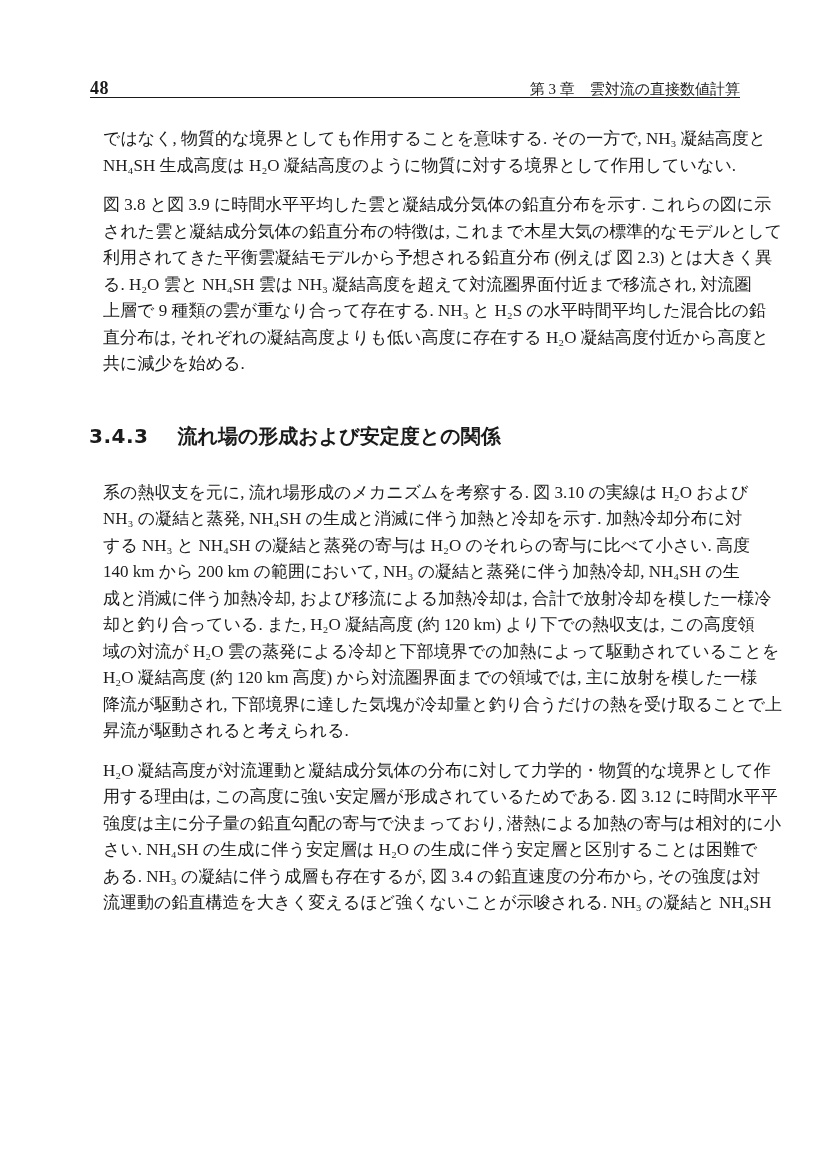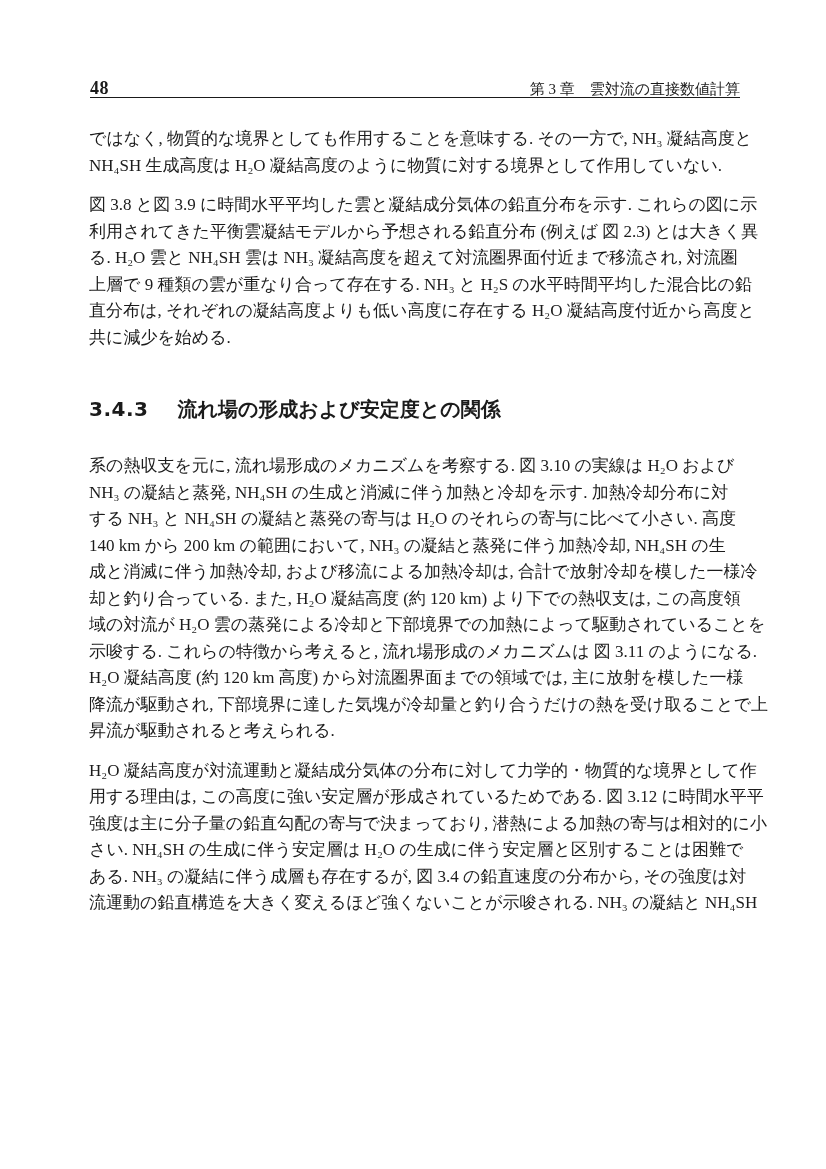--- a/index.html
+++ b/index.html
@@ -39,21 +39,21 @@
     margin: 0;
   }
   .content {
     position: absolute;
     left: 89px;
     top: 126px;
     width: 660px;
     font-size: 17px;
     line-height: 26.5px;
   }
-  .para { margin: 0 0 13px 0; }
+  .para { margin: 0 0 13px 14px; }
   .line {
     white-space: nowrap;
     height: 26.5px;
   }
   .section-heading {
     margin: 44px 0 30px 0;
     font-size: 20px;
     line-height: 28px;
     font-weight: bold;
     font-family: "DejaVu Sans", "Liberation Sans", sans-serif;
@@ -75,41 +75,41 @@
 
   <main class="content">
 
     <div class="para">
         <div class="line">ではなく, 物質的な境界としても作用することを意味する. その一方で, NH₃ 凝結高度と</div>
         <div class="line line-last">NH₄SH 生成高度は H₂O 凝結高度のように物質に対する境界として作用していない.</div>
       </div>
 
     <div class="para">
         <div class="line">図 3.8 と図 3.9 に時間水平平均した雲と凝結成分気体の鉛直分布を示す. これらの図に示</div>
+        <div class="line">された雲と凝結成分気体の鉛直分布の特徴は, これまで木星大気の標準的なモデルとして</div>
         <div class="line">利用されてきた平衡雲凝結モデルから予想される鉛直分布 (例えば 図 2.3) とは大きく異</div>
         <div class="line">る. H₂O 雲と NH₄SH 雲は NH₃ 凝結高度を超えて対流圏界面付近まで移流され, 対流圏</div>
         <div class="line">上層で 9 種類の雲が重なり合って存在する. NH₃ と H₂S の水平時間平均した混合比の鉛</div>
         <div class="line">直分布は, それぞれの凝結高度よりも低い高度に存在する H₂O 凝結高度付近から高度と</div>
         <div class="line line-last">共に減少を始める.</div>
       </div>
 
     <h2 class="section-heading">
       <span class="section-number">3.4.3</span>
       <span class="section-title">流れ場の形成および安定度との関係</span>
     </h2>
 
     <div class="para">
         <div class="line">系の熱収支を元に, 流れ場形成のメカニズムを考察する. 図 3.10 の実線は H₂O および</div>
         <div class="line">NH₃ の凝結と蒸発, NH₄SH の生成と消滅に伴う加熱と冷却を示す. 加熱冷却分布に対</div>
         <div class="line">する NH₃ と NH₄SH の凝結と蒸発の寄与は H₂O のそれらの寄与に比べて小さい. 高度</div>
         <div class="line">140 km から 200 km の範囲において, NH₃ の凝結と蒸発に伴う加熱冷却, NH₄SH の生</div>
         <div class="line">成と消滅に伴う加熱冷却, および移流による加熱冷却は, 合計で放射冷却を模した一様冷</div>
         <div class="line">却と釣り合っている. また, H₂O 凝結高度 (約 120 km) より下での熱収支は, この高度領</div>
         <div class="line">域の対流が H₂O 雲の蒸発による冷却と下部境界での加熱によって駆動されていることを</div>
-        <div class="line">示唆する. これらの特徴から考えると, 流れ場形成のメカニズムは 図 3.11 のようになる.</div>
         <div class="line">H₂O 凝結高度 (約 120 km 高度) から対流圏界面までの領域では, 主に放射を模した一様</div>
         <div class="line">降流が駆動され, 下部境界に達した気塊が冷却量と釣り合うだけの熱を受け取ることで上</div>
         <div class="line line-last">昇流が駆動されると考えられる.</div>
       </div>
 
     <div class="para">
         <div class="line">H₂O 凝結高度が対流運動と凝結成分気体の分布に対して力学的・物質的な境界として作</div>
         <div class="line">用する理由は, この高度に強い安定層が形成されているためである. 図 3.12 に時間水平平</div>
         <div class="line">強度は主に分子量の鉛直勾配の寄与で決まっており, 潜熱による加熱の寄与は相対的に小</div>
         <div class="line">さい. NH₄SH の生成に伴う安定層は H₂O の生成に伴う安定層と区別することは困難で</div>

